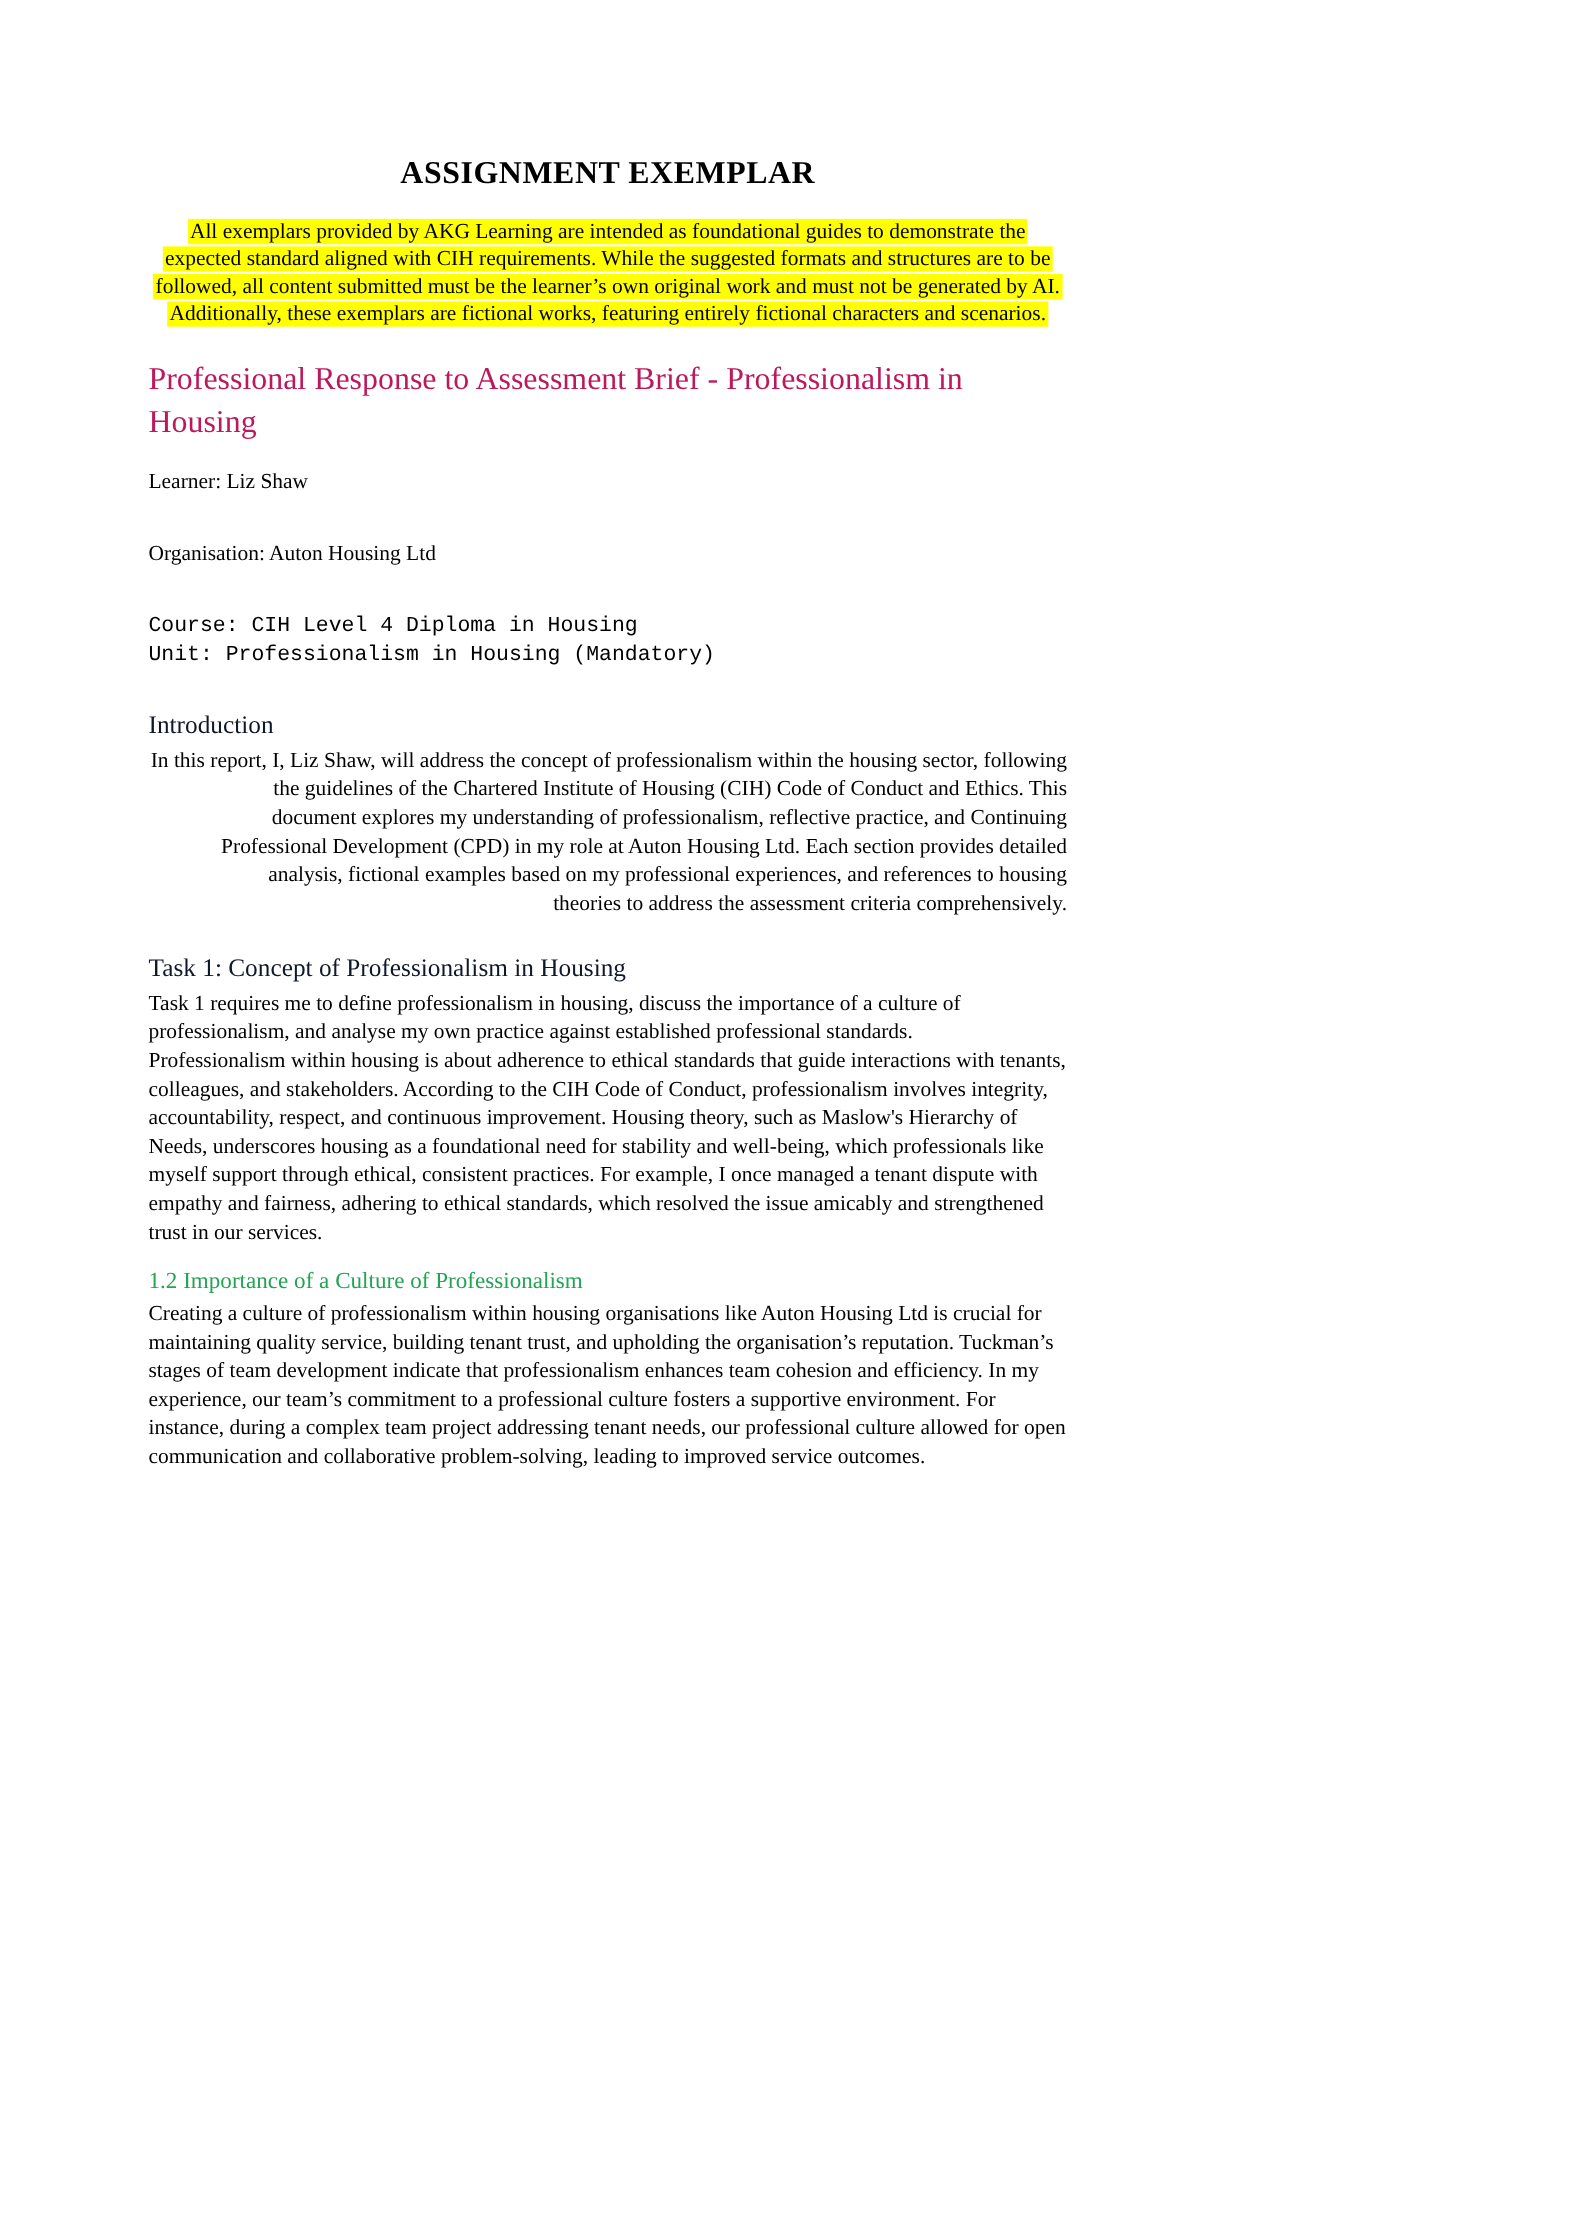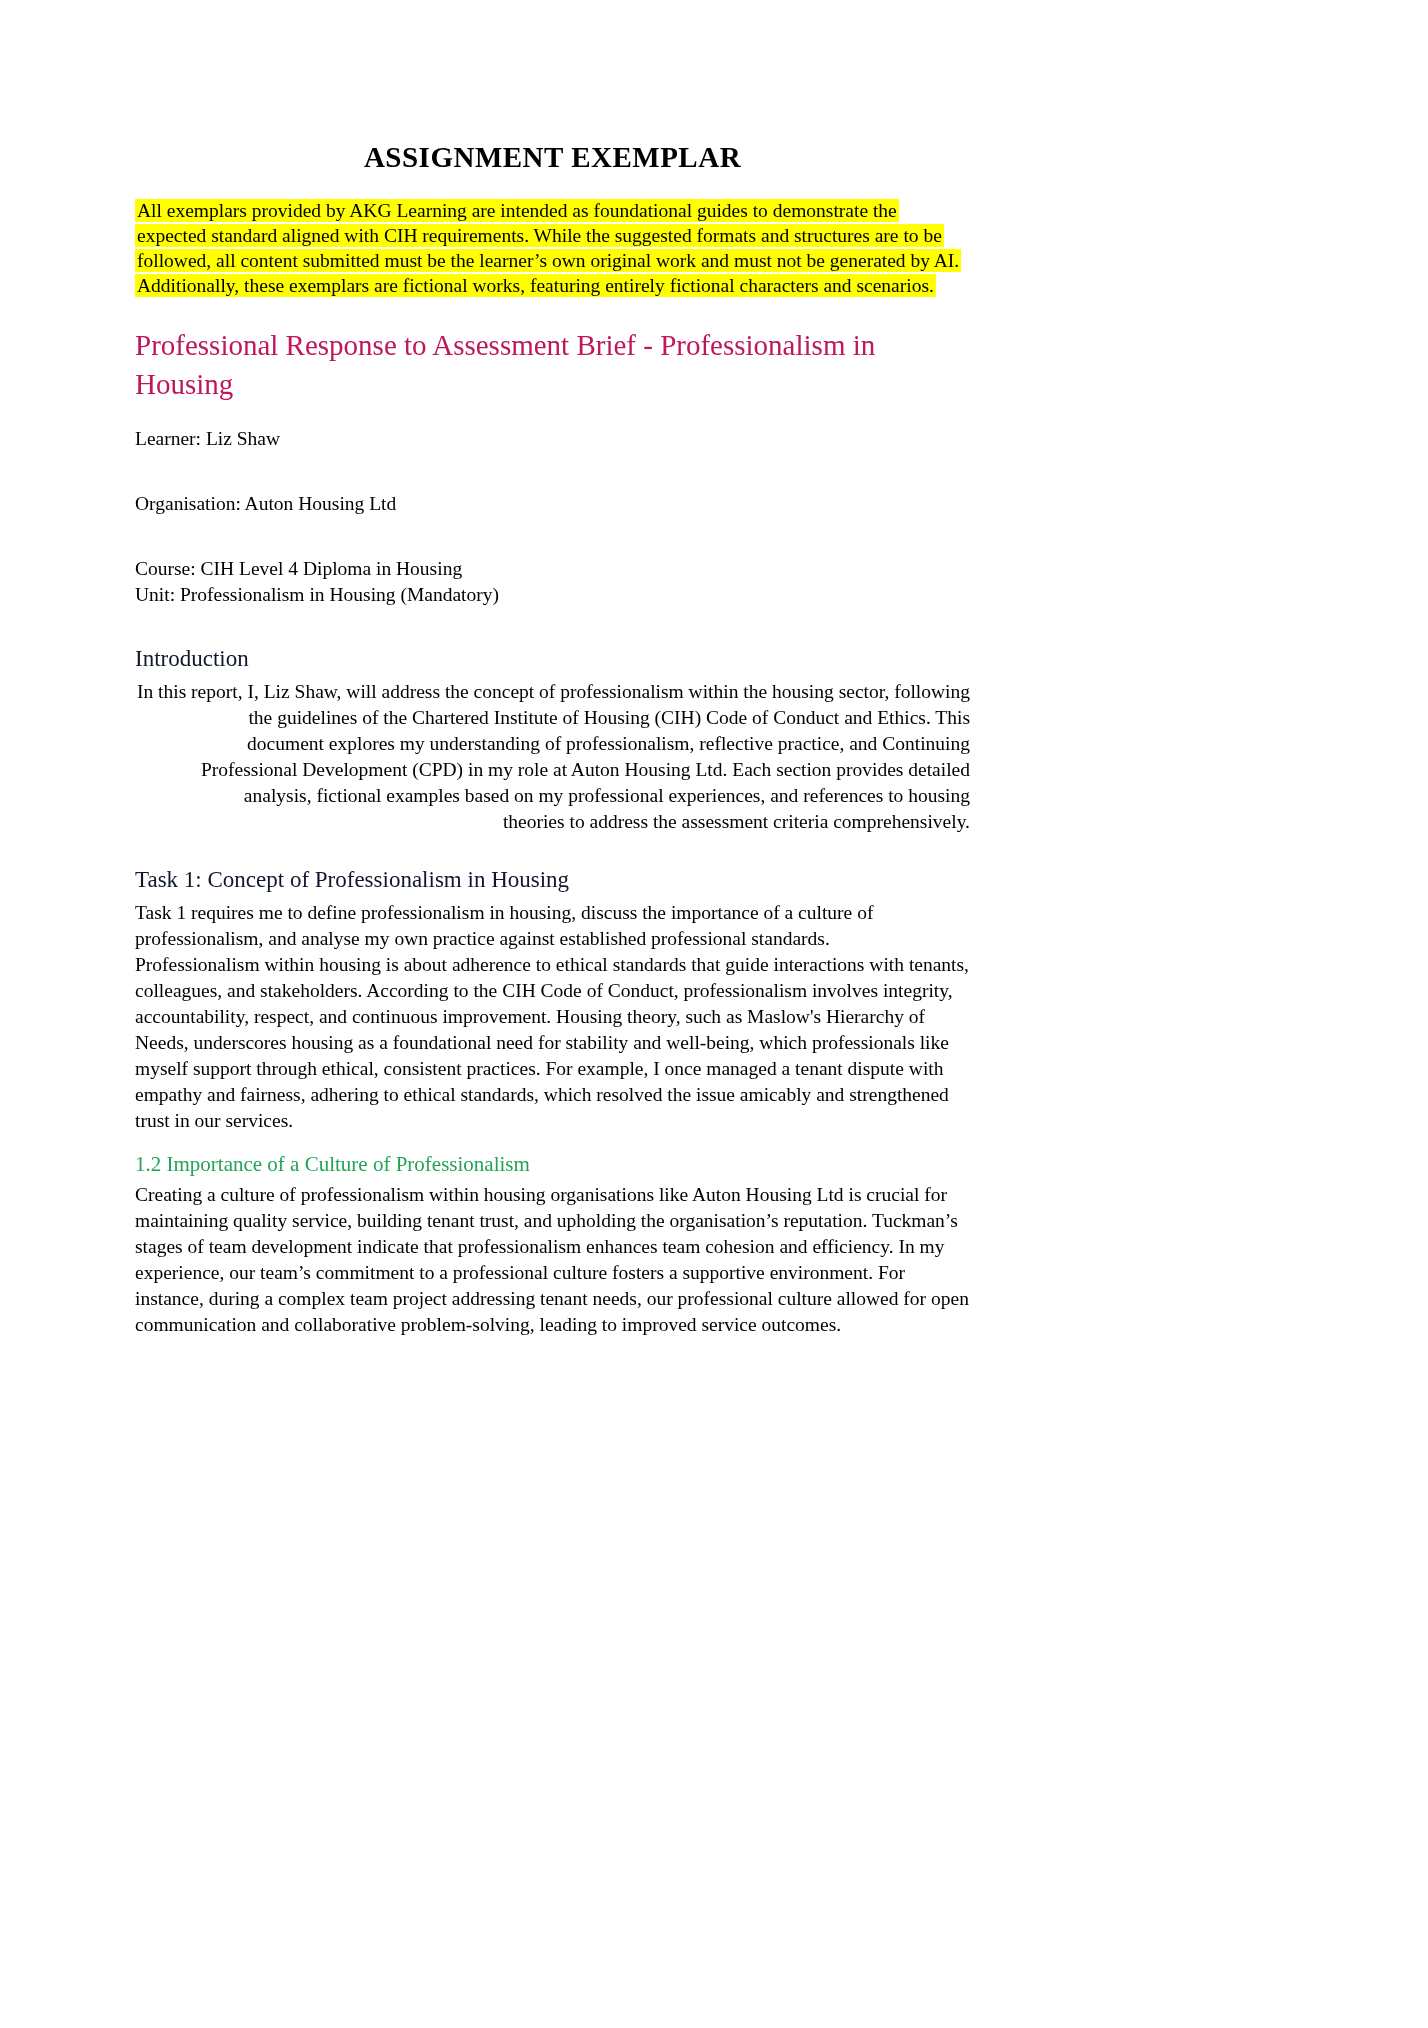--- a/index.html
+++ b/index.html
@@ -22,21 +22,21 @@
   }
   .doc-title {
     font-size: 29px;
     line-height: 34px;
     font-weight: bold;
     text-align: center;
     margin-bottom: 24px;
     letter-spacing: 0.5px;
   }
   .disclaimer {
-    text-align: left;
+    text-align: center;
     font-size: 19.5px;
     line-height: 25px;
   }
   .disclaimer mark {
     background: #ffff00;
     color: #000000;
     padding: 1px 2px;
     -webkit-box-decoration-break: clone;
     box-decoration-break: clone;
   }
@@ -50,20 +50,21 @@
   }
   .meta-line {
     font-size: 19.5px;
     line-height: 26px;
     margin-bottom: 39px;
   }
   .meta-block {
     font-size: 19.5px;
     line-height: 26px;
     margin-bottom: 0;
+    font-family: Liberation Mono, monospace;
   }
   .h-section {
     color: #0f172a;
     font-size: 23px;
     line-height: 30px;
     font-weight: normal;
     margin-top: 36px;
     margin-bottom: 5px;
   }
   .h-sub {

